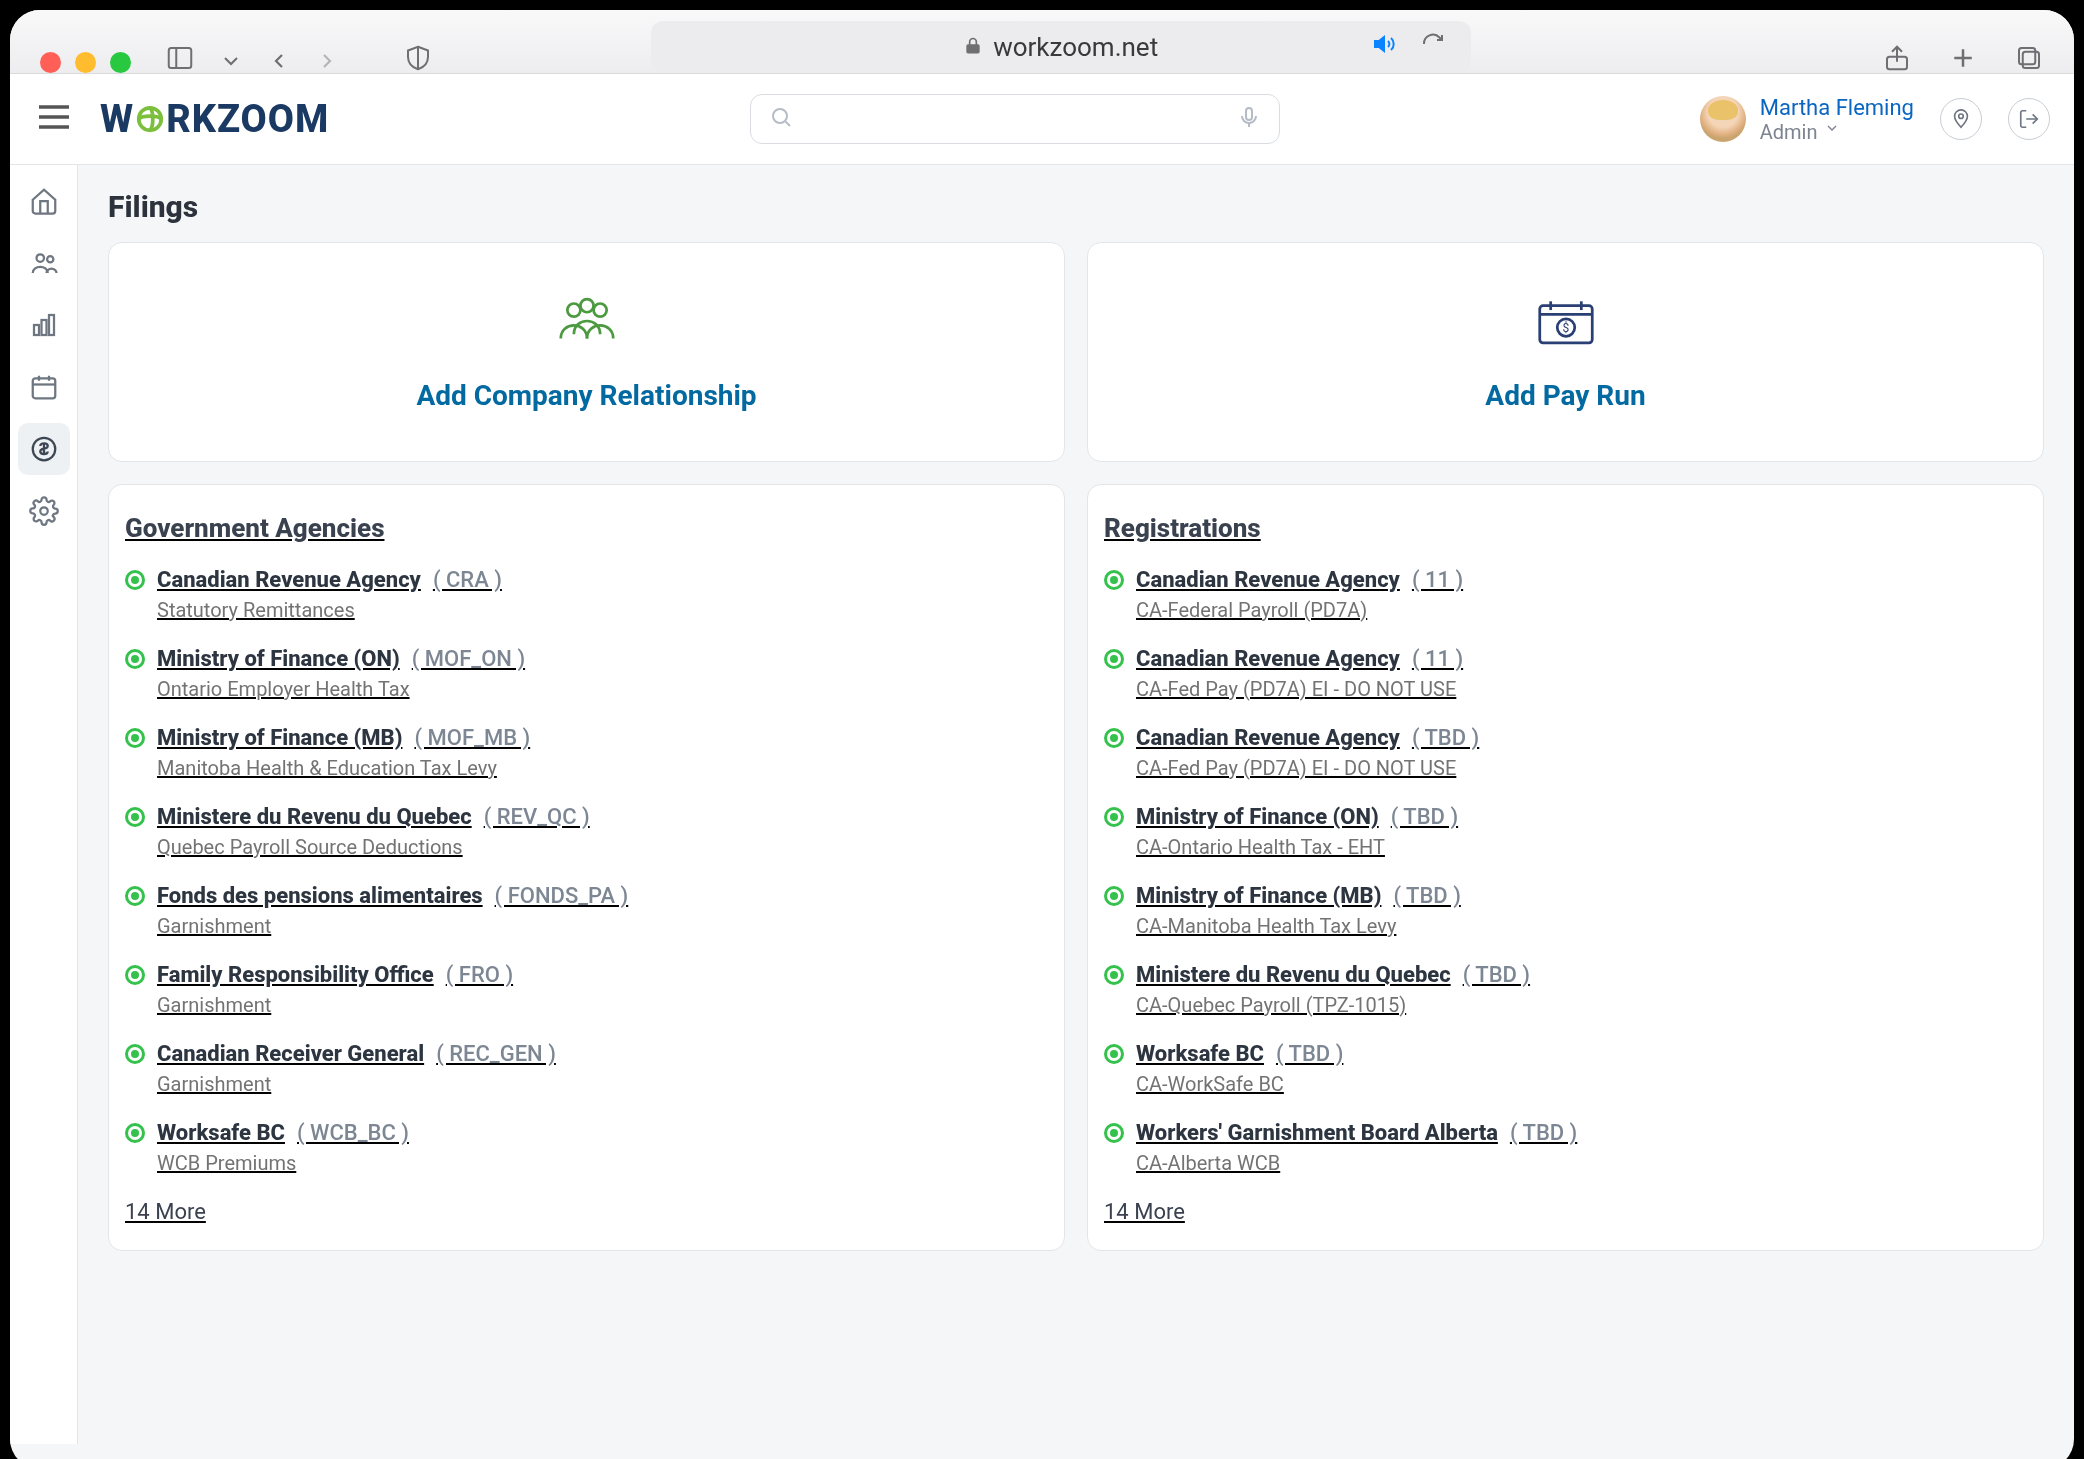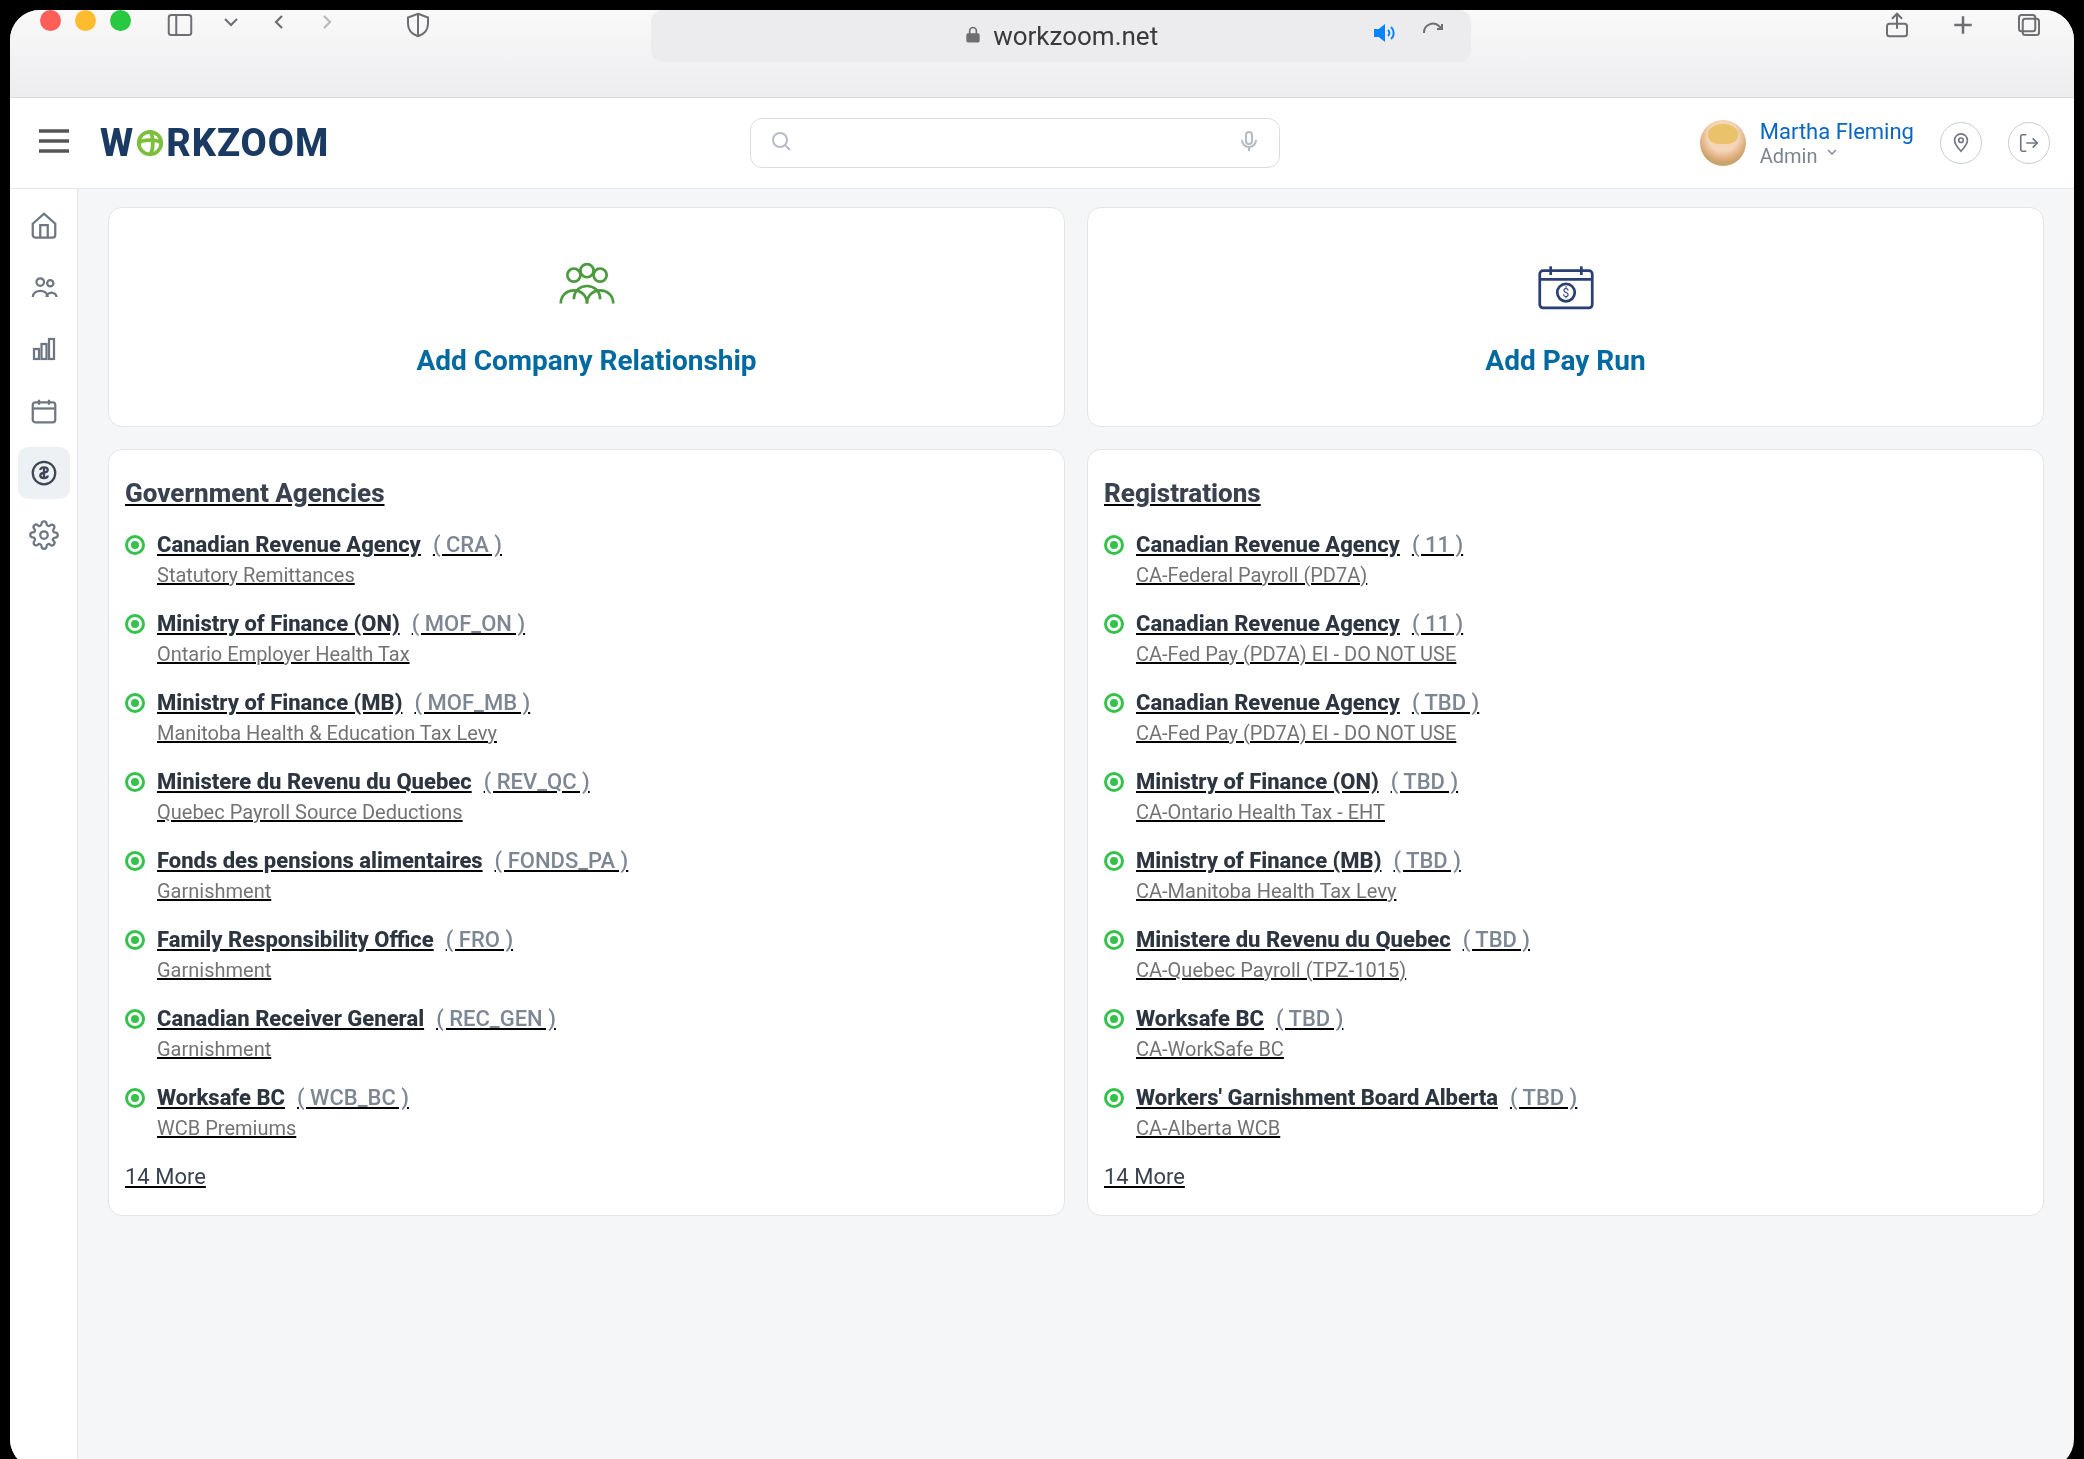--- a/index.html
+++ b/index.html
@@ -16,21 +16,21 @@
   html,body{margin:0;padding:0;background:#000;}
   body{display:flex;align-items:flex-start;justify-content:center;}
 
   .window{
     width:2084px;height:1459px;background:var(--bg);border-radius:30px;
     overflow:hidden;position:relative;margin:10px;box-shadow:0 0 0 3px #000;
   }
 
   
   .titlebar{
-    height:88px;display:flex;align-items:flex-start;padding:0 30px;gap:24px;
+    height:64px;display:flex;align-items:flex-end;padding:0 30px;gap:24px;
     background:linear-gradient(#f9f9fa,#ededef);border-bottom:1px solid #d9dadc;
   }
   .traffic{display:flex;gap:14px;margin-right:10px;}
   .dot{width:21px;height:21px;border-radius:50%;}
   .dot.red{background:#ff5f57;}
   .dot.yellow{background:#febc2e;}
   .dot.green{background:#28c840;}
   .tb-btn{color:#6e6e73;display:flex;align-items:center;justify-content:center;cursor:pointer;}
   .tb-btn svg{width:30px;height:30px;}
   .tb-chev svg{width:24px;height:24px;}
@@ -279,20 +279,21 @@
         </div>
       <div class="nav-item">
           <svg viewBox="0 0 24 24" fill="none" stroke="currentColor" stroke-width="1.8">
             <circle cx="12" cy="12" r="3"></circle>
             <path d="M19.4 15a1.7 1.7 0 00.34 1.87l.06.06a2 2 0 11-2.83 2.83l-.06-.06a1.7 1.7 0 00-1.87-.34 1.7 1.7 0 00-1 1.56V21a2 2 0 11-4 0v-.09a1.7 1.7 0 00-1-1.56 1.7 1.7 0 00-1.87.34l-.06.06a2 2 0 11-2.83-2.83l.06-.06a1.7 1.7 0 00.34-1.87 1.7 1.7 0 00-1.56-1H3a2 2 0 110-4h.09a1.7 1.7 0 001.56-1 1.7 1.7 0 00-.34-1.87l-.06-.06a2 2 0 112.83-2.83l.06.06c.52.52 1.3.66 1.87.34.63-.26 1-.88 1-1.56V3a2 2 0 114 0v.09c0 .68.37 1.3 1 1.56.57.32 1.35.18 1.87-.34l.06-.06a2 2 0 112.83 2.83l-.06.06a1.7 1.7 0 00-.34 1.87c.26.63.88 1 1.56 1H21a2 2 0 110 4h-.09c-.68 0-1.3.37-1.56 1z"></path>
           </svg>
         </div>
     </div>
 
     <div class="main">
+      <div class="page-title">Filings</div>
 
       <div class="grid">
         <div class="card action-card">
           <span class="icon">
             <svg viewBox="0 0 64 48" fill="none" stroke="currentColor" stroke-width="2.5">
               <circle cx="20" cy="14" r="6"></circle>
                 <circle cx="44" cy="14" r="6"></circle>
                 <circle cx="32" cy="10" r="6"></circle>
               <path d="M8 40c0-8 6-12 12-12s12 4 12 12"></path>
                 <path d="M32 40c0-8 6-12 12-12s12 4 12 12"></path>

